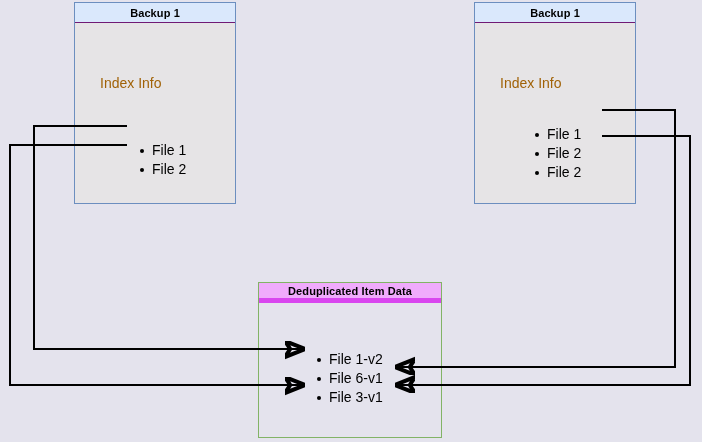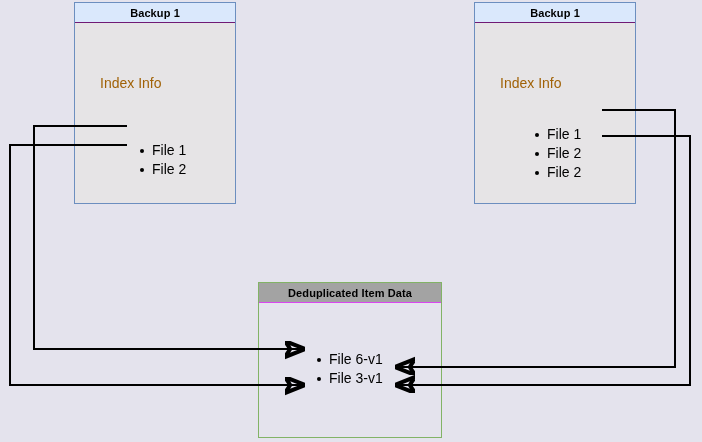--- a/index.html
+++ b/index.html
@@ -38,22 +38,22 @@
     border-bottom: 1px solid #701a75;
     font-size: 11px;
     font-weight: bold;
     color: #000;
     display: flex;
     align-items: center;
     justify-content: center;
     letter-spacing: 0.1px;
   }
   .node.green .node-header {
-    background: #a3a3a3;
-    border-bottom: 1px solid #d946ef;
+    background: #f0abfc;
+    border-bottom: 5px solid #d946ef;
   }
   .node-body {
     position: relative;
     height: calc(100% - 20px);
   }
   .section-label {
     position: absolute;
     font-size: 14px;
     color: #a16207;
   }
@@ -124,20 +124,21 @@
         <li>File 2</li>
         <li>File 2</li>
       </ul>
     </div>
   </div>
 
   <div class="node green" id="node-dedup" style="left:258px; top:282px; width:184px; height:156px;">
     <div class="node-header">Deduplicated Item Data</div>
     <div class="node-body">
       <ul class="file-list wide" style="left:46px; top:37px;">
+        <li>File 1-v2</li>
         <li>File 6-v1</li>
         <li>File 3-v1</li>
       </ul>
     </div>
   </div>
 
   <svg id="edges" viewBox="0 0 702 442">
     <defs>
       <marker id="arrow-end" markerWidth="10" markerHeight="10" refX="9" refY="4" orient="auto" markerUnits="strokeWidth">
         <path d="M 0 0 L 10 4 L 0 8 L 2.6 4 z" fill="#000000" stroke="none"></path>

